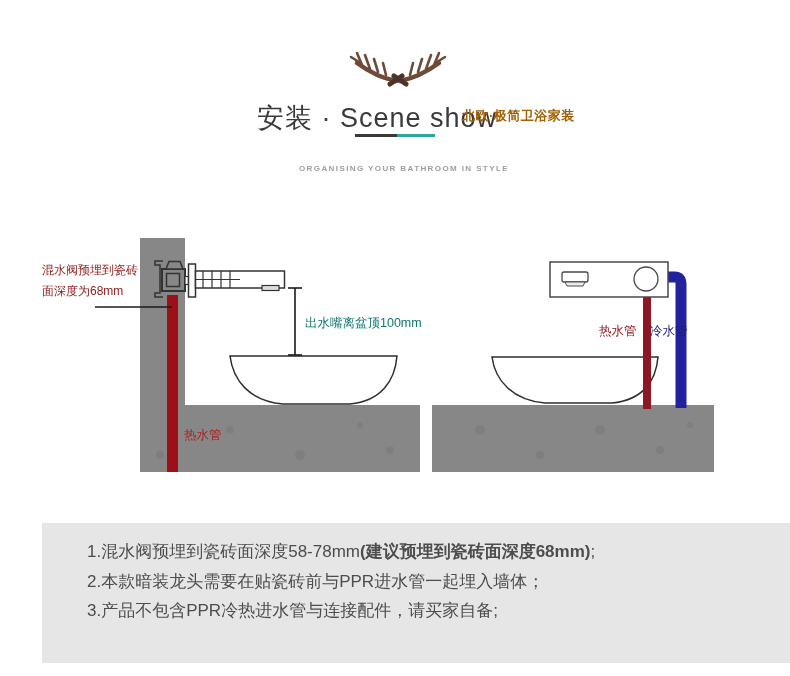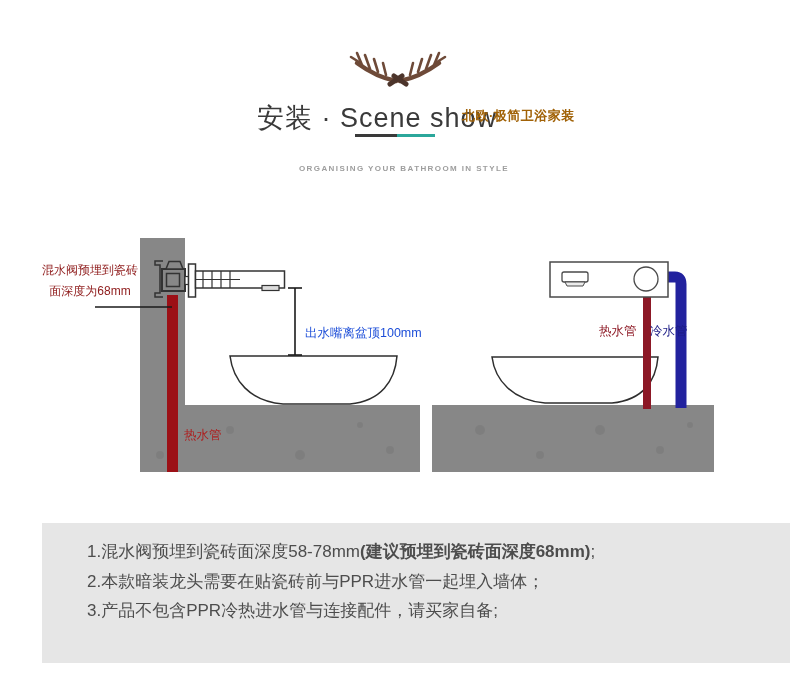--- a/index.html
+++ b/index.html
@@ -27,24 +27,24 @@
   .divider-teal { left:397px; width:38px; background:#2ba79b; }
   .page-tagline {
     position:absolute; left:299px; top:164px; width:200px;
     font-size:8px; font-weight:700; letter-spacing:1.4px; color:#9e9e9e;
     white-space:nowrap;
   }
   
   .diagram-svg { position:absolute; left:0; top:230px; width:790px; height:250px; }
   .diag-label {
     position:absolute; white-space:nowrap;
-    font-size:12.5px; line-height:15px;text-align:center;
+    font-size:12.5px; line-height:15px;
   }
   .lbl-valve-depth { left:42px; top:260px; color:#8e1a1a; line-height:21px; font-size:12px; }
-  .lbl-spout-height { left:305px; top:326px; color:#1d4ed8; }
+  .lbl-spout-height { left:305px; top:316px; color:#0f766e; }
   .lbl-hot-left  { left:184px; top:428px; color:#ad1f1f; }
   .lbl-hot-right { left:599px; top:324px; color:#8e1a26; }
   .lbl-cold-right{ left:650px; top:324px; color:#1d1d86; }
   
   .instructions {
     position:absolute; left:10px; top:523px; width:770px; height:140px;
     background:#e6e6e6; padding:14px 20px 0 45px;
     color:#4d4d4d; font-size:17px;margin-left:32px;
   }
   .inst-line { line-height:29.5px; white-space:nowrap; }

